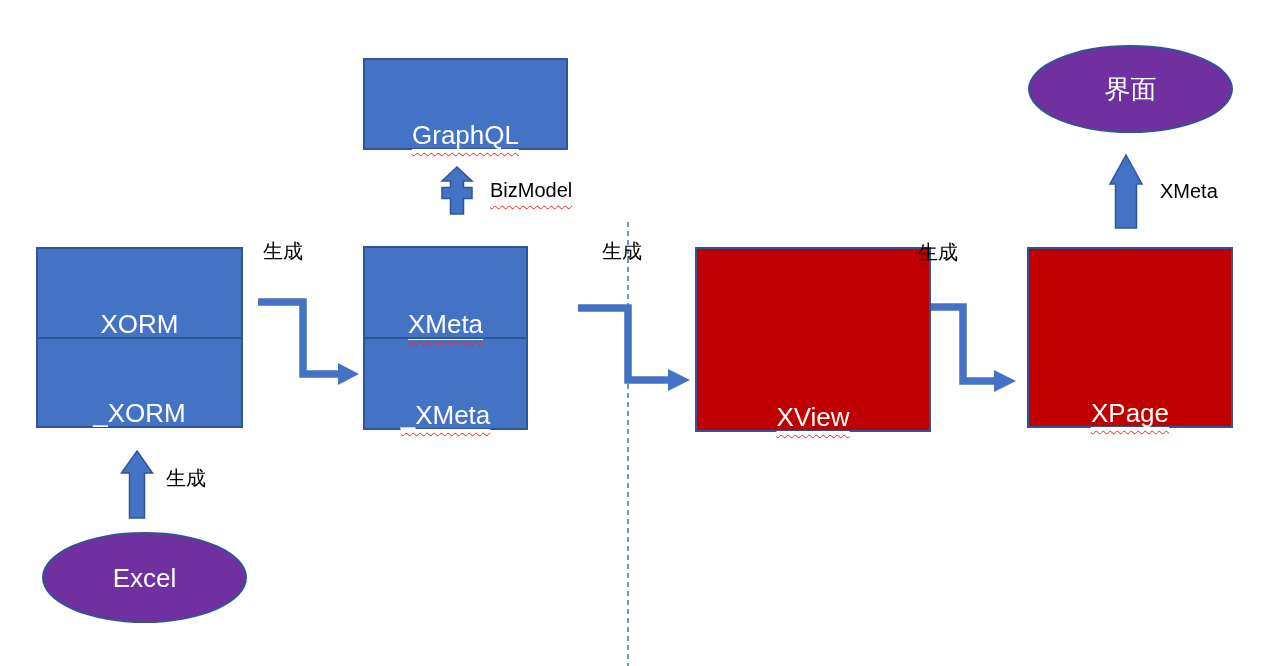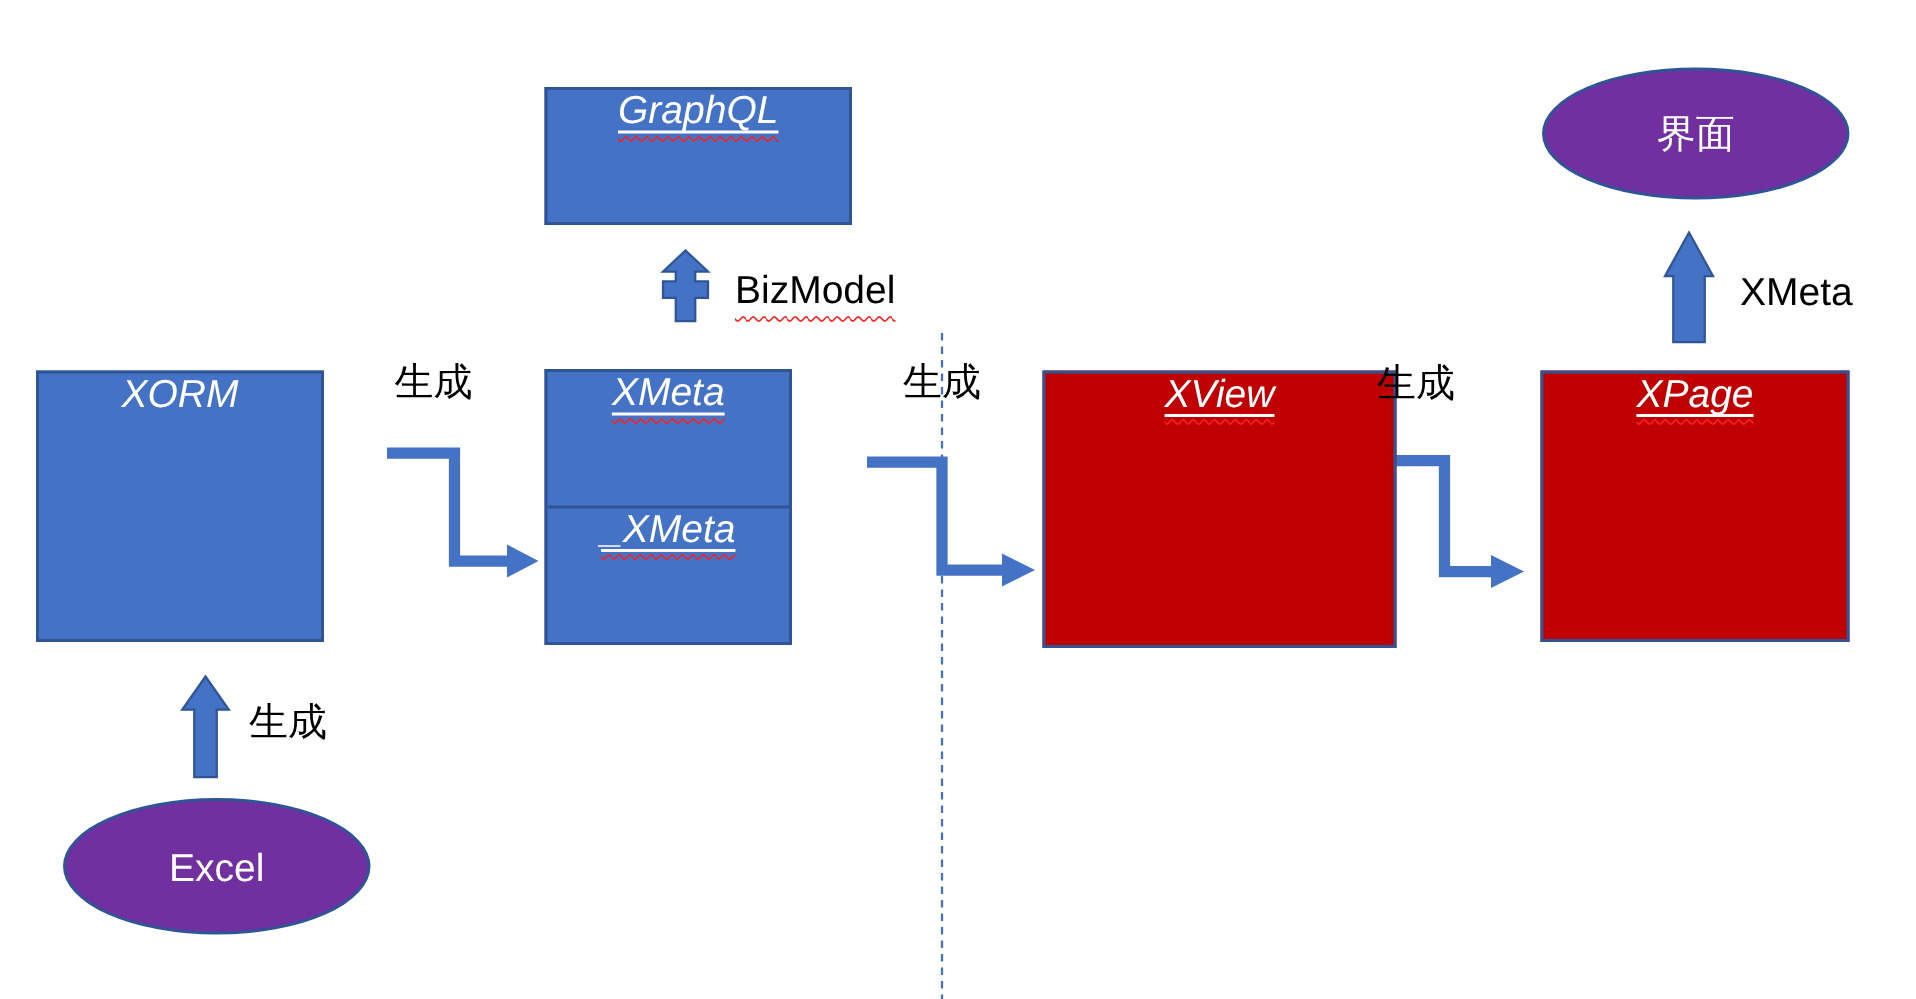--- a/index.html
+++ b/index.html
@@ -13,35 +13,35 @@
   #arrow-layer{position:absolute;left:0;top:0;width:1277px;height:666px;z-index:1;}
   #arrow-layer path.elbow{fill:none;stroke:var(--arrow-blue,#4472C4);stroke-width:7.5;}
   #arrow-layer polygon.head{fill:var(--arrow-blue,#4472C4);stroke:none;}
   #arrow-layer polygon.block{fill:var(--arrow-blue,#4472C4);stroke:var(--border-blue,#2F5597);stroke-width:1.5;stroke-linejoin:miter;}
   #arrow-layer line.dashed{stroke:var(--dashed-line,#4472C4);stroke-width:1.5;stroke-dasharray:5 4;}
 
   .node{position:absolute;box-sizing:border-box;z-index:2;display:flex;flex-direction:column;}
   .box{border:2px solid var(--border-blue,#2F5597);}
   .blue{background:var(--blue-fill,#4472C4);}
   .red{background:var(--red-fill,#C00000);}
-  .cell{flex:1;display:flex;align-items:flex-start;justify-content:center;font-style:italic;}
+  .cell{flex:1;display:flex;align-items:flex-end;justify-content:center;}
   .cell + .cell{border-top:2px solid var(--border-blue,#2F5597);}
   .t{color:var(--text-white,#fff);font-size:26px;line-height:1;white-space:nowrap;}
   .u{text-decoration:underline;text-decoration-thickness:1.5px;text-underline-offset:5px;}
   .sq{text-decoration:underline wavy var(--squiggle-red,#ff1f1f);text-decoration-thickness:1px;text-underline-offset:8px;}
   .ellipse{
     border-radius:50%;
     background:var(--purple-fill,#7030A0);
     border:2.5px solid var(--border-blue,#2F5597);
     align-items:center;justify-content:center;display:flex;
   }
   .edge-label{
     position:absolute;z-index:3;
     color:var(--text-black,#000);
-    font-size:26px;line-height:1.15;white-space:nowrap;
+    font-size:20px;line-height:1.15;white-space:nowrap;
   }
 </style>
 </head>
 <body>
 
 <div id="canvas">
 
   <svg id="arrow-layer" viewBox="0 0 1277 666" xmlns="http://www.w3.org/2000/svg">
 
     <line class="dashed" x1="628" y1="222" x2="628" y2="666"></line>
@@ -67,23 +67,26 @@
 
     <polygon class="block" points="1126,155 1142,184 1136.5,184 1136.5,228 1115.5,228 1115.5,184 1110,184"></polygon>
   </svg>
 
   <div class="node box blue" style="left:363px;top:58px;width:205px;height:92px">
     <div class="cell">
       <span class="t u"><span class="sq">GraphQL</span></span>
     </div>
   </div>
 
-  <div class="node box blue" style="left:24px;top:247px;width:192px;height:181px">
+  <div class="node box blue" style="left:36px;top:247px;width:207px;height:181px">
     <div class="cell">
       <span class="t">XORM</span>
+    </div>
+    <div class="cell">
+      <span class="t">_XORM</span>
     </div>
   </div>
 
   <div class="node box blue" style="left:363px;top:246px;width:165px;height:184px">
     <div class="cell">
       <span class="t u"><span class="sq">XMeta</span></span>
     </div>
     <div class="cell">
       <span class="t u"><span class="sq">_XMeta</span></span>
     </div>

